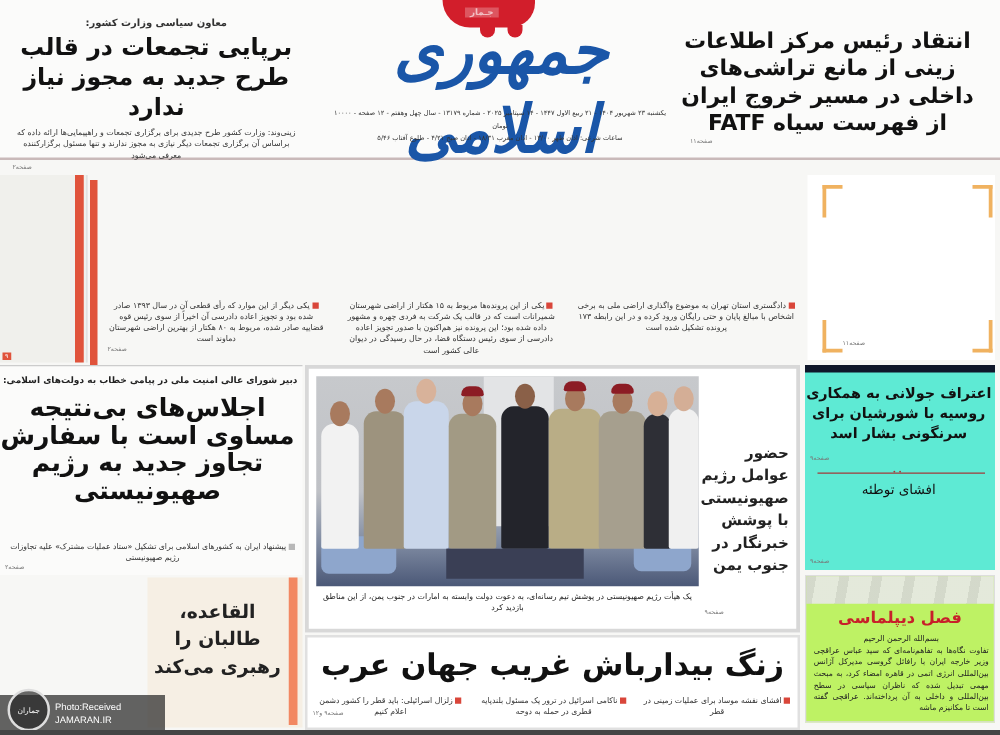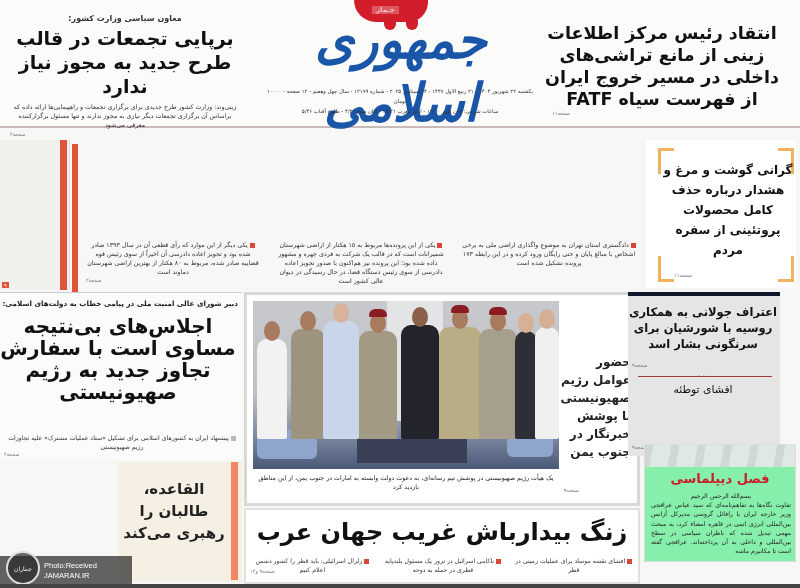--- a/index.html
+++ b/index.html
@@ -65,21 +65,21 @@
   .person { position: absolute; bottom: 30px; border-radius: 10px 10px 2px 2px; }
   .person .head { position: absolute; left: 50%; top: -18px; width: 16px; height: 20px; margin-left: -8px; border-radius: 50%; background: #a87a5e; }
   .person .beret { position: absolute; left: 50%; top: -22px; width: 18px; height: 8px; margin-left: -9px; border-radius: 8px 8px 2px 2px; background: #8c1c24; }
   .photo .table { position: absolute; left: 104px; bottom: 6px; width: 110px; height: 24px; background: #3a3f55; }
   .photo .chair-l { position: absolute; left: 4px; bottom: 10px; width: 60px; height: 30px; background: #8ea6cc; border-radius: 6px; }
   .photo .chair-r { position: absolute; right: 6px; bottom: 12px; width: 46px; height: 26px; background: #8ea6cc; border-radius: 6px; }
   .photo-caption { position: absolute; left: 6px; top: 178px; width: 306px; text-align: center; font-size: 6.3px; line-height: 9px; color: #222; }
   .photo-side { position: absolute; right: 6px; top: 58px; width: 72px; text-align: right; font-size: 12px; font-weight: bold; line-height: 18px; color: #222; }
   .photo-side-pg { position: absolute; right: 58px; top: 192px; font-size: 5px; color: #777; }
 
-  .sec-right { position: absolute; right: 20px; top: 292px; width: 152px; height: 164px; background: #e5e5e5; border-top: 4px solid #0f172a; }
+  .sec-right { position: absolute; right: 4px; top: 292px; width: 152px; height: 164px; background: #5eead4; border-top: 6px solid #0f172a; }
   .sec-right .hl1 { position: absolute; left: 0; top: 8px; width: 150px; text-align: center; font-size: 11.5px; font-weight: bold; line-height: 16px; color: #111; }
   .sec-right .pg1 { position: absolute; left: 4px; top: 66px; font-size: 5px; color: #777; }
   .sec-right .divider { position: absolute; left: 10px; top: 80px; width: 134px; height: 1px; background: #a23a3a; }
   .sec-right .divider .dots { position: absolute; left: 60px; top: -2px; font-size: 5px; color: #a23a3a; line-height: 5px; }
   .sec-right .hl2 { position: absolute; left: 0; top: 86px; width: 150px; text-align: center; font-size: 10.8px; font-weight: normal; line-height: 15px; color: #111; }
   .sec-right .hl2 .first { font-weight: normal; }
   .sec-right .pg2 { position: absolute; left: 4px; top: 148px; font-size: 5px; color: #777; }
 
   
   .bot-left-1 { position: absolute; left: 0; top: 462px; width: 114px; height: 120px; background: #f6efe4; }
@@ -93,21 +93,21 @@
   .watermark .circle { width: 34px; height: 34px; border-radius: 50%; border: 2px solid #ddd; margin-left: 6px; margin-top: -6px; background: rgba(40,40,40,0.7); color: #fff; font-size: 6px; display: flex; align-items: center; justify-content: center; }
   .watermark .wtxt { margin-left: 4px; color: #fff; font-size: 7.5px; line-height: 10px; font-family: "Liberation Sans", sans-serif; }
 
   .bottom-banner { position: absolute; left: 244px; top: 508px; width: 396px; height: 76px; background: #fff; border: 2px solid #e0e0e0; }
   .bottom-banner .hl { position: absolute; left: 0; top: 6px; width: 392px; text-align: center; font-size: 24px; font-weight: bold; line-height: 32px; color: #111; }
   .bottom-banner .leads { position: absolute; left: 6px; top: 46px; width: 382px; display: flex; gap: 10px; }
   .bottom-banner .leads .col { flex: 1; font-size: 6.2px; line-height: 9px; text-align: center; color: #333; }
   .bottom-banner .leads .sq { display: inline-block; width: 5px; height: 5px; background: #d9463a; margin-left: 2px; vertical-align: middle; }
   .bottom-banner .pg { position: absolute; left: 4px; top: 58px; font-size: 5px; color: #777; }
 
-  .bot-right { position: absolute; right: 4px; top: 444px; width: 152px; height: 118px; background: #86efac; border: 1px solid #ddd; }
+  .bot-right { position: absolute; right: 4px; top: 460px; width: 152px; height: 118px; background: #bef264; border: 1px solid #ddd; }
   .bot-right .pattern { position: absolute; left: 0; top: 0; width: 150px; height: 22px; background: repeating-linear-gradient(100deg, #d6d6d6 0 8px, #e8e8e8 8px 26px); opacity: 0.9; }
   .bot-right .title { position: absolute; left: 0; top: 26px; width: 150px; text-align: center; font-size: 13px; font-weight: bold; color: #c8202a; }
   .bot-right .body { position: absolute; left: 6px; top: 46px; width: 140px; text-align: justify; font-size: 6.2px; line-height: 9.2px; color: #222; }
   .bot-right .body .basmala { display: block; text-align: center; }
 
   .bottom-strip { position: absolute; left: 0; top: 584px; width: 800px; height: 4px; background: #444; }
 </style>
 </head>
 <body>
 
@@ -152,21 +152,20 @@
       <div class="col"><span class="sq"></span><span>یکی از این پرونده‌ها مربوط به ۱۵ هکتار از اراضی شهرستان شمیرانات است که در قالب یک شرکت به فردی چهره و مشهور داده شده بود؛ این پرونده نیز هم‌اکنون با صدور تجویز اعاده دادرسی از سوی رئیس دستگاه قضا، در حال رسیدگی در دیوان عالی کشور است</span></div>
       <div class="col"><span class="sq"></span><span>یکی دیگر از این موارد که رأی قطعی آن در سال ۱۳۹۳ صادر شده بود و تجویز اعاده دادرسی آن اخیراً از سوی رئیس قوه قضاییه صادر شده، مربوط به ۸۰ هکتار از بهترین اراضی شهرستان دماوند است</span><div class="pg">صفحه۲</div></div>
     </div>
   </div>
 
   <div class="right-rail-top">
     <span class="bracket b-tl"></span>
     <span class="bracket b-tr"></span>
     <span class="bracket b-bl"></span>
     <span class="bracket b-br"></span>
-    <div class="txt">گرانی گوشت و مرغ و هشدار درباره حذف کامل محصولات پروتئینی از سفره مردم</div>
     <div class="pg">صفحه۱۱</div>
   </div>
 
   <div class="sec-left">
     <div class="kicker">دبیر شورای عالی امنیت ملی در پیامی خطاب به دولت‌های اسلامی:</div>
     <div class="hl">اجلاس‌های بی‌نتیجه مساوی است با سفارش تجاوز جدید به رژیم صهیونیستی</div>
     <div class="lead"><span class="sq"></span><span>پیشنهاد ایران به کشورهای اسلامی برای تشکیل «ستاد عملیات مشترک» علیه تجاوزات رژیم صهیونیستی</span></div>
     <div class="pg">صفحه۲</div>
   </div>
 

